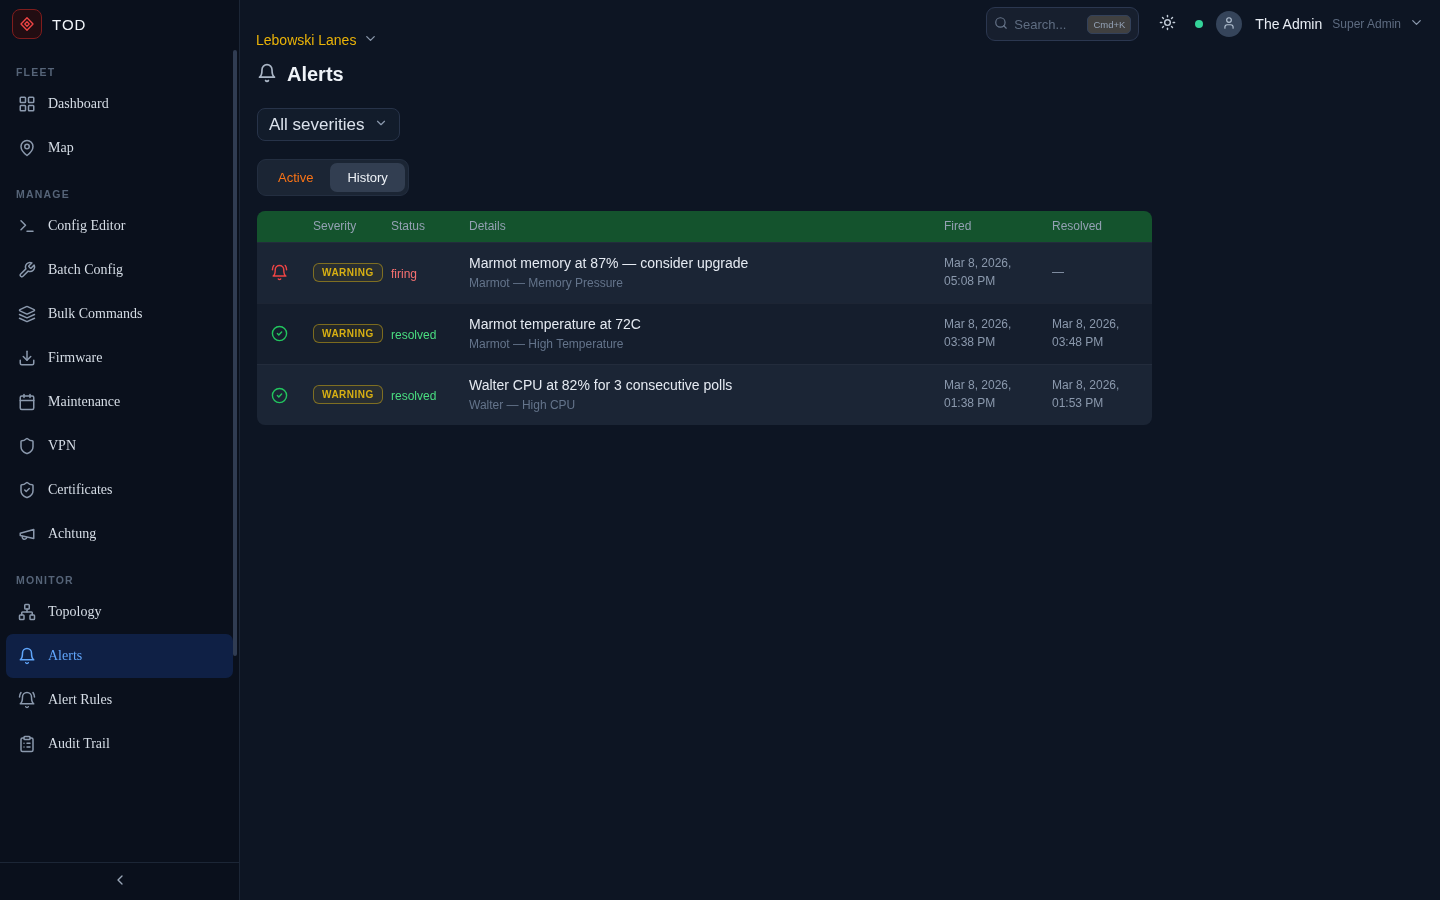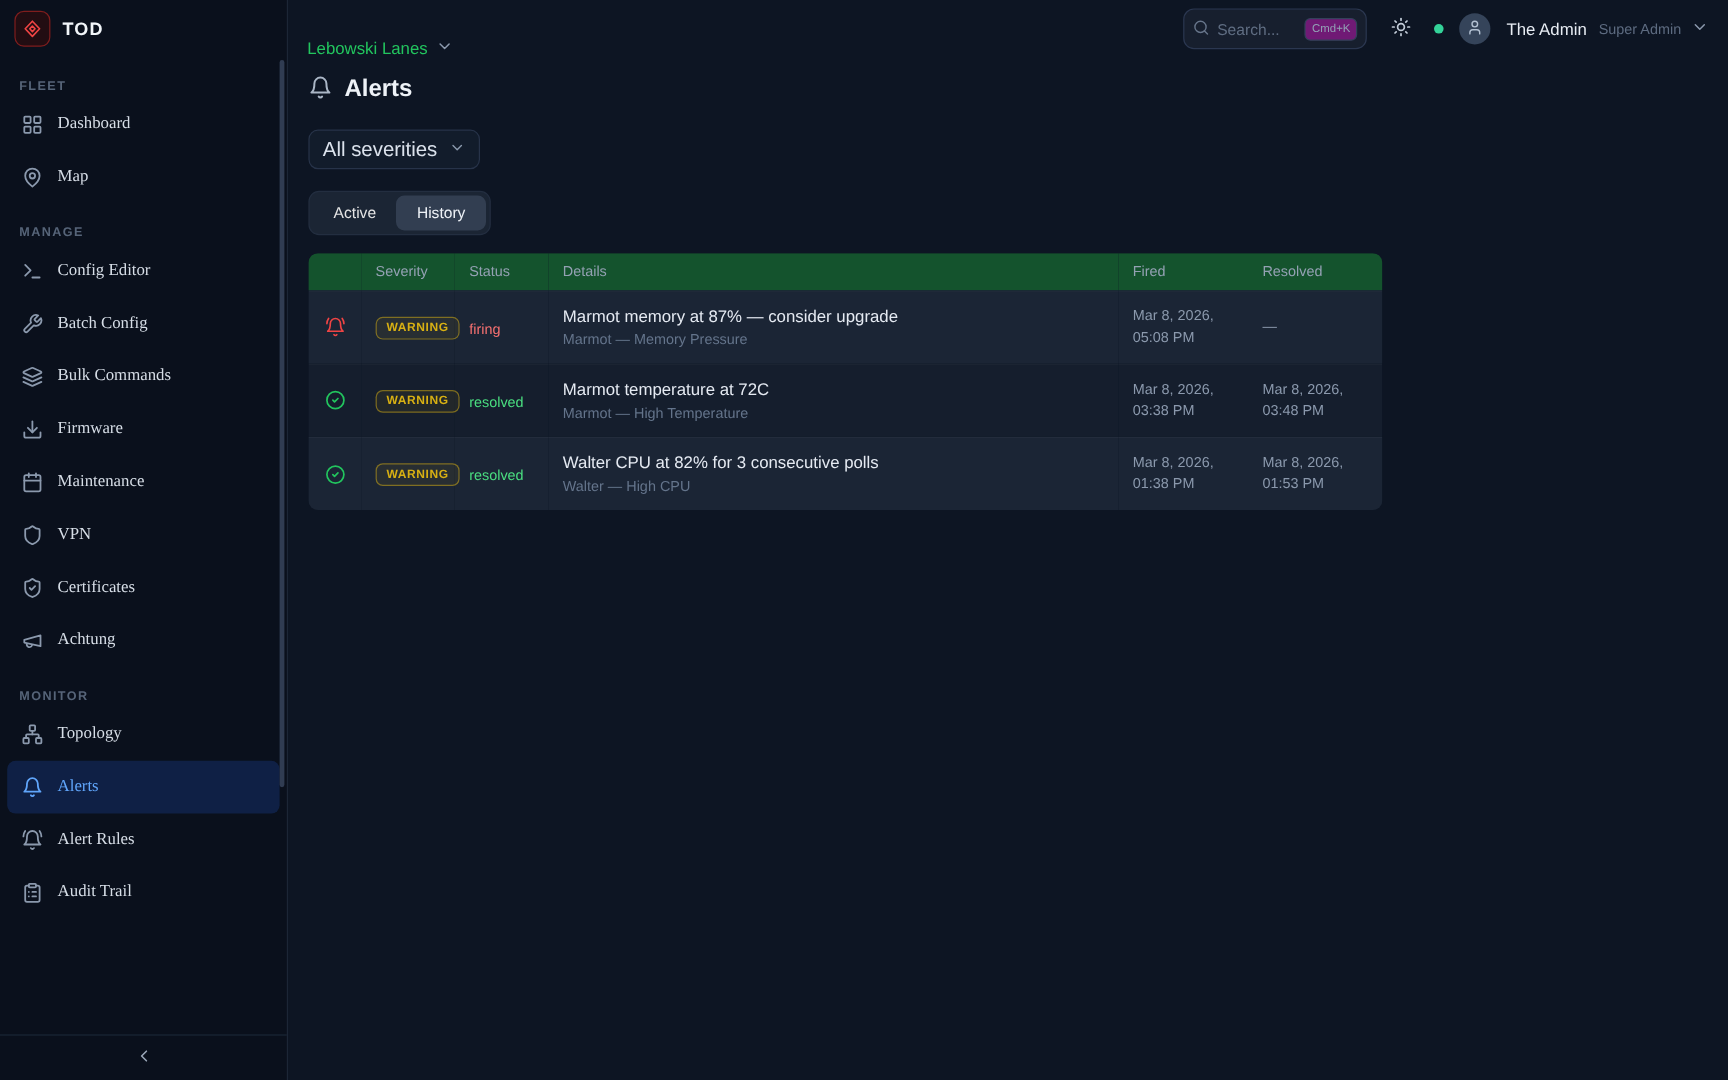--- a/index.html
+++ b/index.html
@@ -17,21 +17,21 @@
     width: 240px; flex-shrink: 0; position: relative;
     background: #0a101c; border-right: 1px solid #1c2636;
     display: flex; flex-direction: column;
   }
   .sidebar-header { height: 48px; display: flex; align-items: center; gap: 10px; padding: 0 12px; flex-shrink: 0; }
   .logo {
     width: 30px; height: 30px; border-radius: 8px; background: #220d12;
     border: 1px solid #7f1d1d; display: flex; align-items: center; justify-content: center;
   }
   .logo svg { width: 16px; height: 16px; color: #ef4444; }
-  .brand { font-size: 15px; font-weight: 700; letter-spacing: 1px; color: #f1f5f9; text-align: right; }
+  .brand { font-size: 15px; font-weight: 400; letter-spacing: 1px; color: #f1f5f9; text-align: right; }
   .nav { flex: 1; overflow: hidden; padding: 0 6px; }
   .section-label {
     margin: 18px 10px 4px; font-size: 10.5px; font-weight: 700;
     letter-spacing: 1.2px; color: #566478;
   }
   .nav-item {
     display: flex; align-items: center; gap: 12px; height: 44px;
     padding: 0 12px; border-radius: 7px; color: #d6dde6; cursor: pointer; font-family: Liberation Serif, serif;
   }
   .nav-item .nicon { display: flex; }
@@ -45,35 +45,35 @@
   .collapse-btn { width: 30px; height: 30px; display: flex; align-items: center; justify-content: center; cursor: pointer; border-radius: 6px; }
   .collapse-btn svg { width: 16px; height: 16px; color: #9aa7b8; }
   .sidebar-scroll-thumb {
     position: absolute; right: 2px; top: 50px; width: 4px; height: 606px;
     background: #303c52; border-radius: 2px;
   }
 
   
   .main { flex: 1; display: flex; flex-direction: column; min-width: 0; }
   .topbar { height: 48px; display: flex; align-items: center; justify-content: space-between; padding: 0 16px 0 16px; flex-shrink: 0; }
-  .org-selector { display: flex; align-items: center; gap: 7px; cursor: pointer; color: #22c55e; font-size: 14px; margin-top: 32px; }
+  .org-selector { display: flex; align-items: center; gap: 7px; cursor: pointer; color: #eab308; font-size: 14px; margin-top: 32px; }
   .org-selector svg { width: 15px; height: 15px; color: #8b99ad; }
   .topbar-right { display: flex; align-items: center; gap: 13px; padding-left: 48px; }
   .searchbox {
     width: 153px; height: 34px; background: #171f2e; border: 1px solid #2b3750;
     border-radius: 9px; display: flex; align-items: center; padding: 0 7px; gap: 6px; cursor: text;
   }
   .searchbox svg { width: 14px; height: 14px; color: #67758a; flex-shrink: 0; }
   .search-input {
     flex: 1; min-width: 0; background: transparent; border: none; outline: none;
     color: #cbd5e1; font-size: 13px; font-family: "Liberation Sans", sans-serif;
   }
   .search-input::placeholder { color: #5f6d82; }
   .kbd {
-    font-size: 9.5px; color: #93a1b5; border: 1px solid #33415a; background: #701a75;
+    font-size: 9.5px; color: #93a1b5; border: 1px solid #33415a; background: #404040;
     border-radius: 5px; padding: 3px 5px; white-space: nowrap;
   }
   .icon-btn { width: 30px; height: 30px; display: flex; align-items: center; justify-content: center; cursor: pointer; border-radius: 6px; }
   .icon-btn svg { width: 17px; height: 17px; color: #c3cdd9; }
   .status-dot { width: 8px; height: 8px; border-radius: 50%; background: #34d399; }
   .avatar { width: 26px; height: 26px; border-radius: 50%; background: #35445a; display: flex; align-items: center; justify-content: center; cursor: pointer; }
   .avatar svg { width: 14px; height: 14px; color: #b2c0d1; }
   .user-name { font-size: 14px; color: #e7ecf3; }
   .user-role { font-size: 12px; color: #5d6b80; margin-left: 2px; }
   .caret svg { width: 15px; height: 15px; color: #8b99ad; }
@@ -89,21 +89,21 @@
     justify-content: space-between; padding: 0 11px; background: #121c2b;
     border: 1px solid #273349; border-radius: 8px; cursor: pointer;
   }
   .severity-select span { font-size: 17px; color: #dbe2ec; }
   .severity-select svg { width: 14px; height: 14px; color: #8b99ad; }
 
   .tabs {
     margin-top: 18px; display: inline-flex; background: #1b2534; border-radius: 9px;
     padding: 3px; border: 1px solid #232e40;
   }
-  .tab { padding: 7px 17px; font-size: 13px; color: #e5e5e5; border-radius: 7px; cursor: pointer; }
+  .tab { padding: 7px 17px; font-size: 13px; color: #f97316; border-radius: 7px; cursor: pointer; }
   .tab.active { background: #323e51; color: #eef2f7; }
 
   .table-wrap { margin-top: 15px; width: 895px; border-radius: 8px; overflow: hidden; }
   table { width: 100%; border-collapse: collapse; table-layout: fixed; }
   thead tr { background: #14532d; height: 31px; padding-left: 13px; }
   th { font-size: 12px; font-weight: 500; color: #94a1b3; text-align: left; padding: 0 12px; }
   tbody tr { height: 61px; }
   tbody tr:nth-child(odd) { background: #1b2535; }
   tbody tr:nth-child(even) { background: #151e2d; }
   tbody tr { border-top: 1px solid rgba(255,255,255,0.035); }

